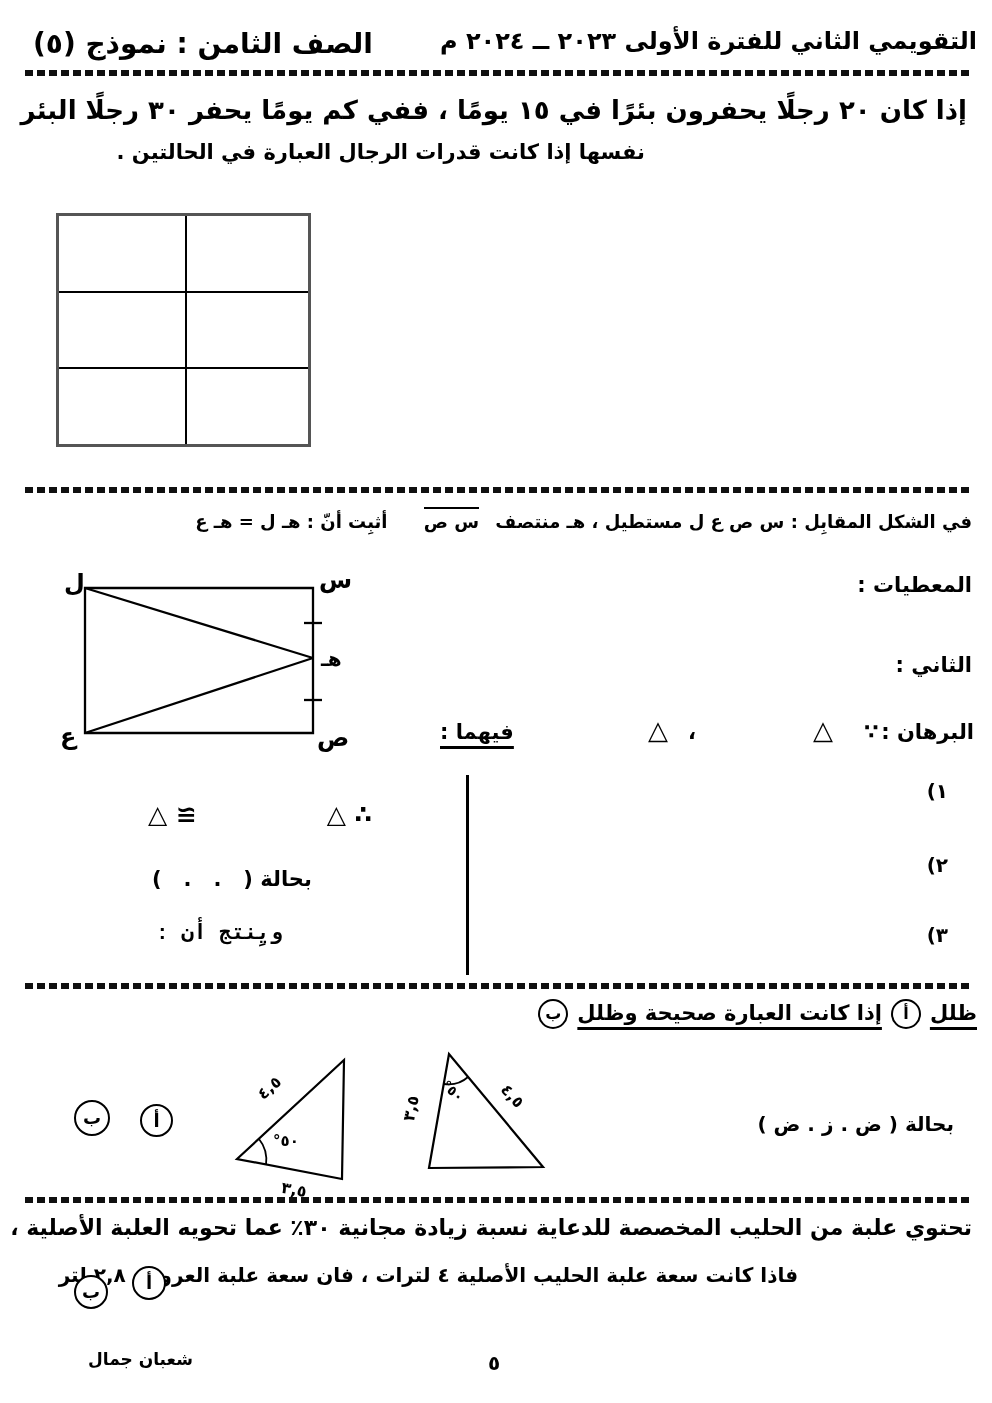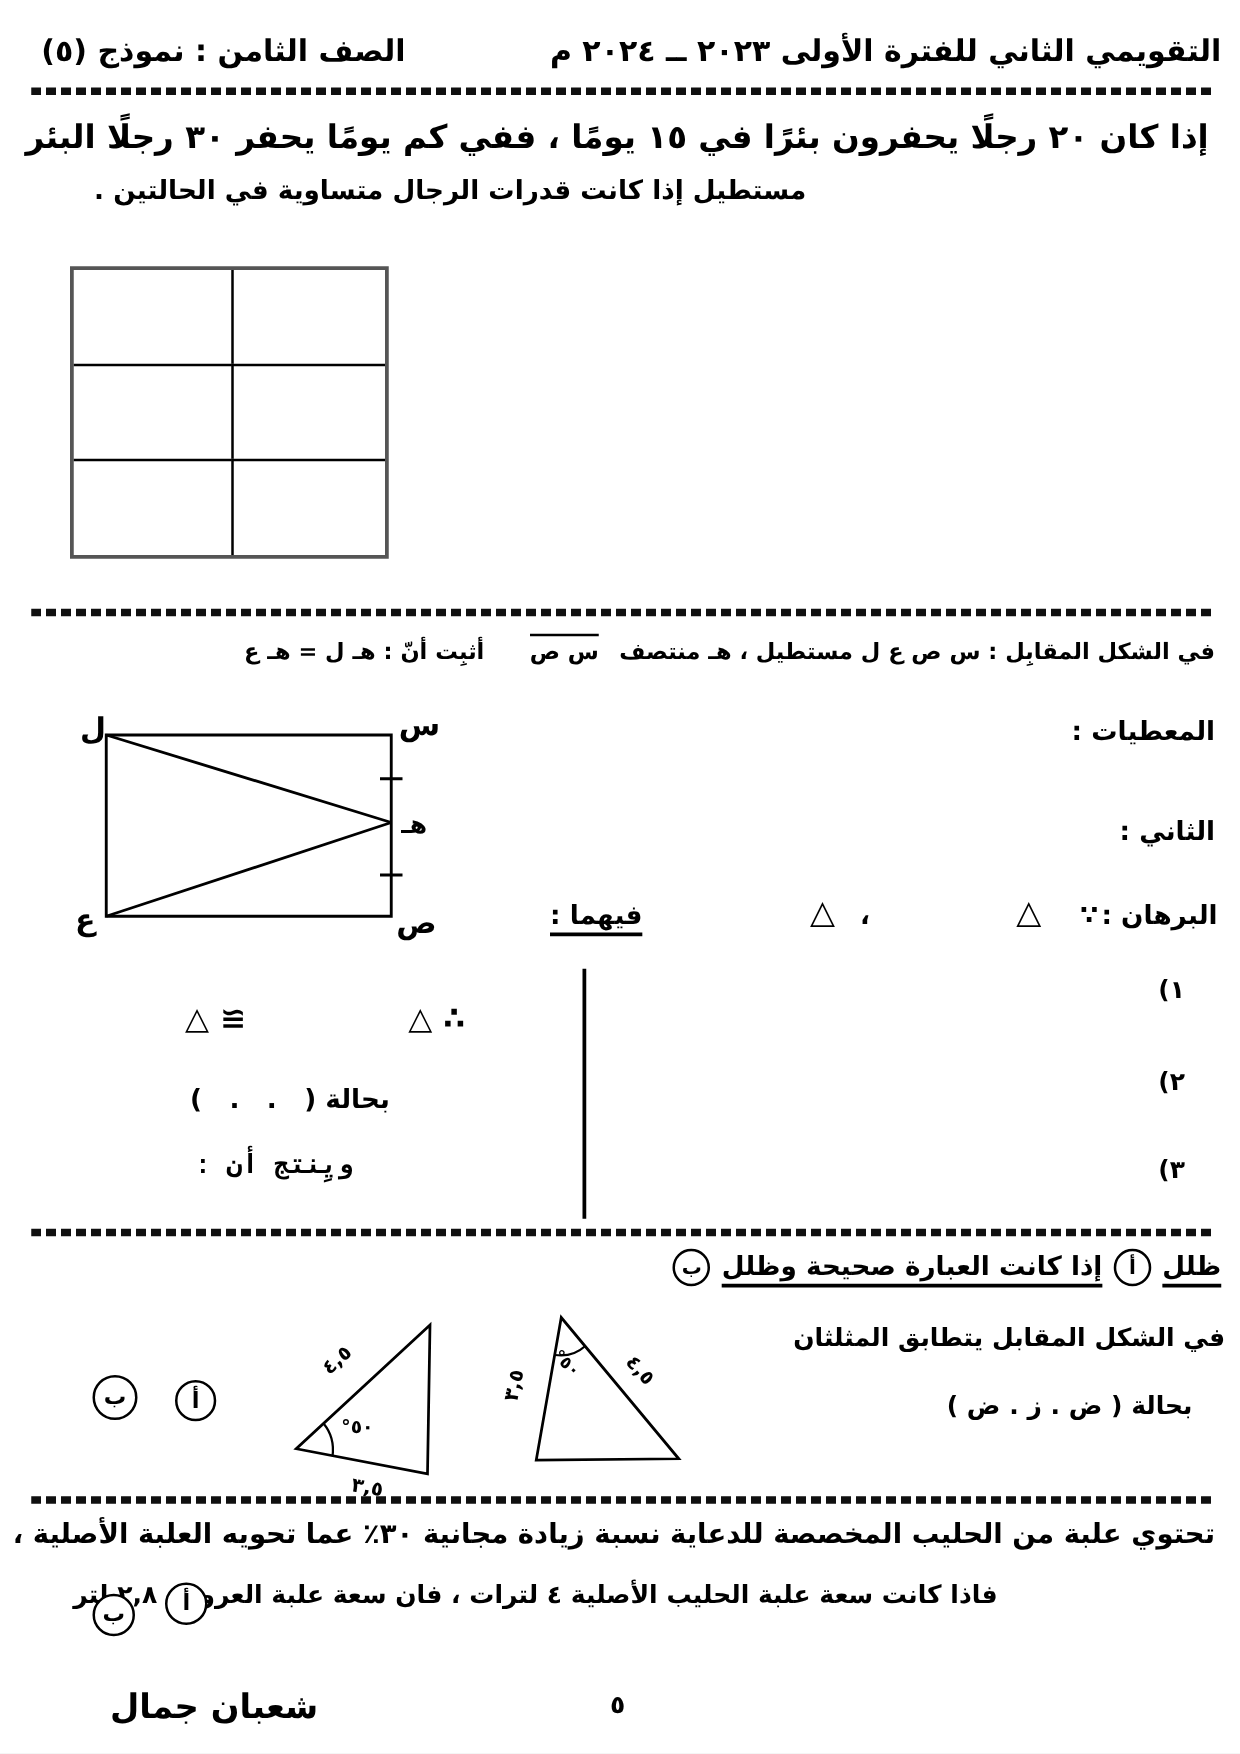--- a/index.html
+++ b/index.html
@@ -22,25 +22,25 @@
   svg.fig *{stroke:#000;fill:none;stroke-width:2.3px;}
   .pre{white-space:pre;}
   .ovl{border-top:2.5px solid #000;padding-top:2px;}
 </style>
 </head>
 <body>
 
 <div class="page">
 
   <div class="abs" style="top:26px;right:15px;font-size:24px;">التقويمي الثاني للفترة الأولى  ٢٠٢٣ ــ ٢٠٢٤ م</div>
-  <div class="abs" style="top:26px;left:33px;font-size:24px;text-align:center;">الصف الثامن : نموذج (٥)</div>
+  <div class="abs" style="top:26px;left:33px;font-size:28px;text-align:center;">الصف الثامن : نموذج (٥)</div>
   <div class="abs sep" style="top:70px;left:25px;width:945px;"></div>
 
   <div class="abs" style="top:94px;right:25px;font-size:26px;white-space:nowrap;">إذا كان ٢٠ رجلًا يحفرون بئرًا في ١٥ يومًا ، ففي كم يومًا يحفر ٣٠ رجلًا البئر</div>
-  <div class="abs" style="top:139px;right:347px;font-size:21px;white-space:nowrap;">مستطيل إذا كانت قدرات الرجال متساوية في الحالتين .</div>
+  <div class="abs" style="top:139px;right:347px;font-size:21px;white-space:nowrap;">نفسها إذا كانت قدرات الرجال العبارة في الحالتين .</div>
 
   <div class="abs qtable" style="top:213px;left:56px;">
     <div class="cell c0 r0"></div>
     <div class="cell c1 r0"></div>
     <div class="cell c0"></div>
     <div class="cell c1"></div>
     <div class="cell c0"></div>
     <div class="cell c1"></div>
   </div>
 
@@ -92,21 +92,20 @@
 
   <div class="abs sep" style="top:983px;left:25px;width:945px;"></div>
 
   <div class="abs" style="top:999px;right:15px;display:flex;align-items:center;gap:9px;font-size:21px;white-space:nowrap;">
     <span class="u">ظلل</span>
     <span class="circ" style="width:30px;height:30px;font-size:16px;">أ</span>
     <span class="u">إذا كانت العبارة صحيحة وظلل</span>
     <span class="circ" style="width:30px;height:30px;font-size:16px;">ب</span>
   </div>
 
-  <div class="abs" style="top:1057px;right:12px;font-size:20px;">في الشكل المقابل يتطابق المثلثان</div>
   <div class="abs" style="top:1111px;right:38px;font-size:20px;">بحالة ( ض . ز . ض )</div>
 
   <div class="abs" style="top:1040px;left:215px;width:345px;height:160px;">
     <svg class="fig" width="345" height="160" viewBox="0 0 345 160">
       <polygon points="129,20 22,119 127,139" style="stroke-width:2.2px;"></polygon>
       <path d="M44 99 Q53 110 51 125" style="stroke-width:1.8px;"></path>
       <polygon points="234,14 214,128 328,127" style="stroke-width:2.2px;"></polygon>
       <path d="M229 44 Q243 46 253 37" style="stroke-width:1.8px;"></path>
     </svg>
     <span class="flabel" style="left:42px;top:38px;font-size:16px;transform:rotate(-42deg);">٤,٥</span>
@@ -120,16 +119,16 @@
   <div class="abs circ" style="top:1104px;left:140px;width:33px;height:33px;font-size:18px;">أ</div>
   <div class="abs circ" style="top:1100px;left:74px;width:36px;height:36px;font-size:18px;">ب</div>
 
   <div class="abs sep" style="top:1197px;left:25px;width:945px;"></div>
 
   <div class="abs" style="top:1214px;right:20px;font-size:22px;white-space:nowrap;">تحتوي علبة من الحليب المخصصة للدعاية نسبة زيادة مجانية ٣٠٪ عما تحويه العلبة الأصلية ،</div>
   <div class="abs" style="top:1262px;right:194px;font-size:20px;white-space:nowrap;">فاذا كانت سعة علبة الحليب الأصلية ٤ لترات ، فان سعة علبة العروض ٢,٨ لتر</div>
   <div class="abs circ" style="top:1266px;left:132px;width:34px;height:34px;font-size:18px;">أ</div>
   <div class="abs circ" style="top:1275px;left:74px;width:34px;height:34px;font-size:18px;">ب</div>
 
-  <div class="abs" style="top:1348px;left:88px;font-size:27px;">شعبان جمال</div>
+  <div class="abs" style="top:1348px;left:88px;font-size:17px;">شعبان جمال</div>
   <div class="abs" style="top:1350px;left:488px;font-size:20px;">٥</div>
 
 </div>
 
 </body></html>

